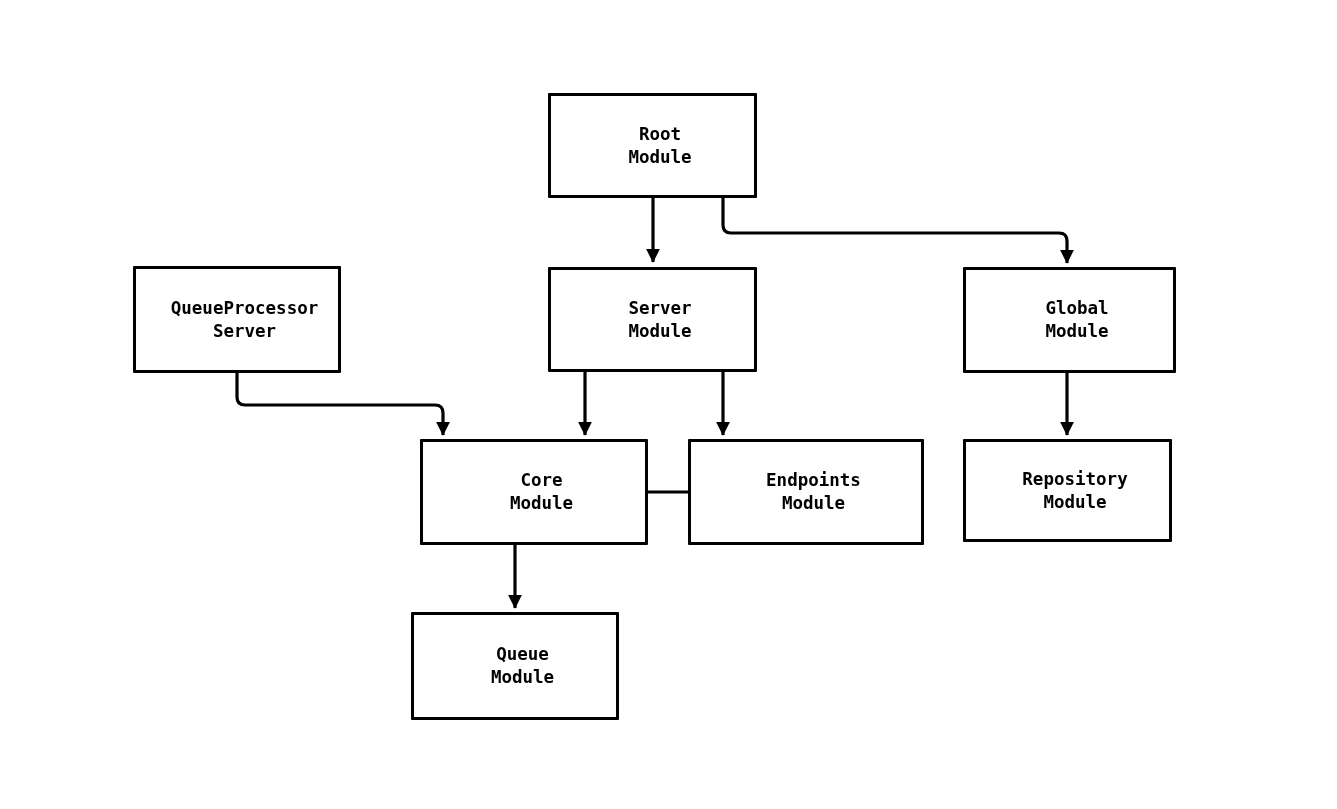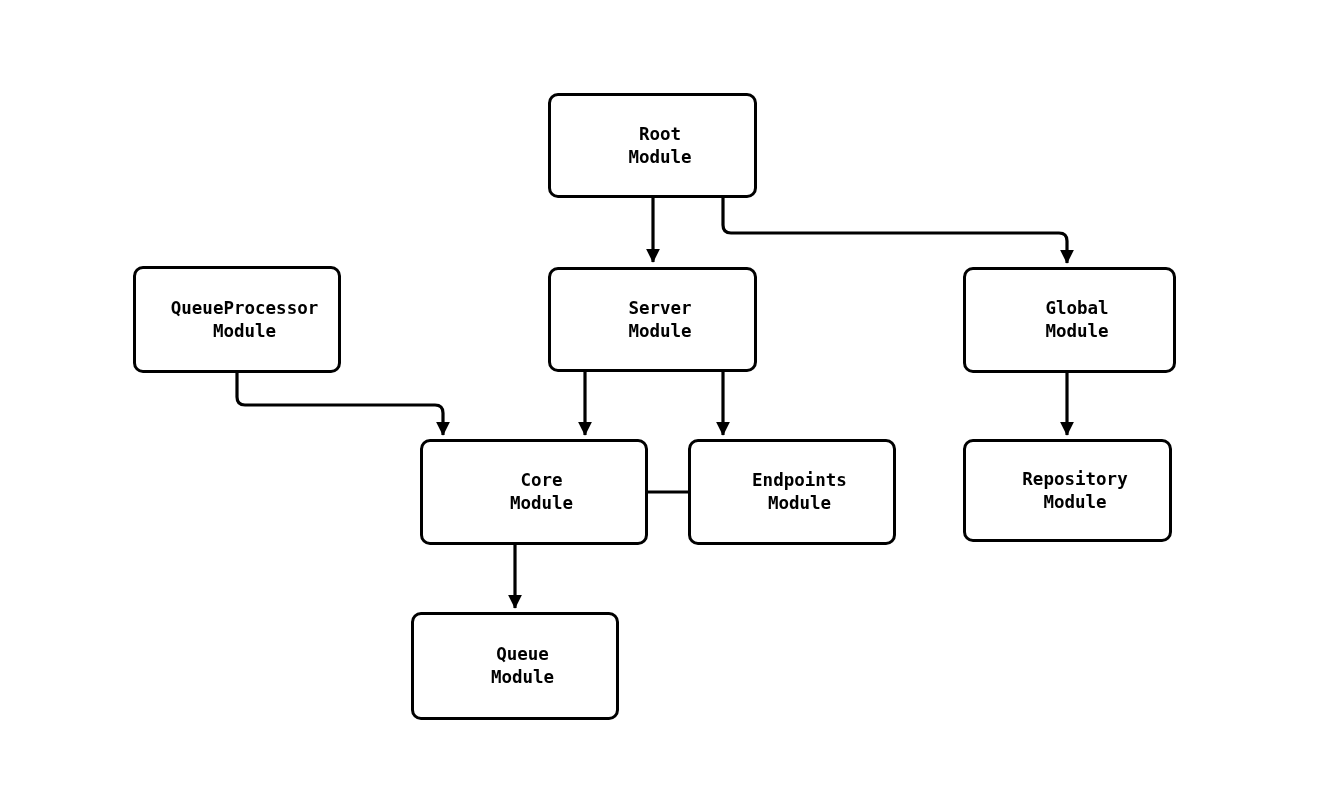--- a/index.html
+++ b/index.html
@@ -24,39 +24,39 @@
   }
   .edge {
     fill: none;
     stroke: #000000;
     stroke-width: 3.2;
   }
   .node {
     position: absolute;
     box-sizing: border-box;
     border: 3px solid #000000;
-    border-radius: 10px;
+    border-radius: 1px;
     background: #ffffff;
     display: flex;
     align-items: center;
     justify-content: center;
     text-align: center;
     font-weight: bold;
     font-size: 17.5px;
     line-height: 23px;
     color: #000000;
     white-space: pre-line;
     padding-left: 15px;
   }
   .node-root        { left: 548px; top:  93px; width: 209px; height: 105px; }
   .node-qproc       { left: 133px; top: 266px; width: 208px; height: 107px; }
   .node-server      { left: 548px; top: 267px; width: 209px; height: 105px; }
   .node-global      { left: 963px; top: 267px; width: 213px; height: 106px; }
   .node-core        { left: 420px; top: 439px; width: 228px; height: 106px; }
-  .node-endpoints   { left: 688px; top: 439px; width: 208px; height: 106px; }
+  .node-endpoints   { left: 688px; top: 439px; width: 236px; height: 106px; }
   .node-repository  { left: 963px; top: 439px; width: 209px; height: 103px; justify-content: center; }
   .node-queue       { left: 411px; top: 612px; width: 208px; height: 108px; }
 </style>
 </head>
 <body>
 
 <div class="canvas">
 
   <svg class="edges-layer" width="1337" height="809" viewBox="0 0 1337 809" xmlns="http://www.w3.org/2000/svg">
     <defs>
@@ -74,21 +74,21 @@
     <path class="edge" d="M 515 545 V 608" marker-end="url(#arrowhead)"></path>
   </svg>
 
   <div class="node node-root">
     <span>Root
 Module</span>
   </div>
 
   <div class="node node-qproc">
     <span>QueueProcessor
-Module</span>
+Server</span>
   </div>
 
   <div class="node node-server">
     <span>Server
 Module</span>
   </div>
 
   <div class="node node-global">
     <span>Global
 Module</span>

